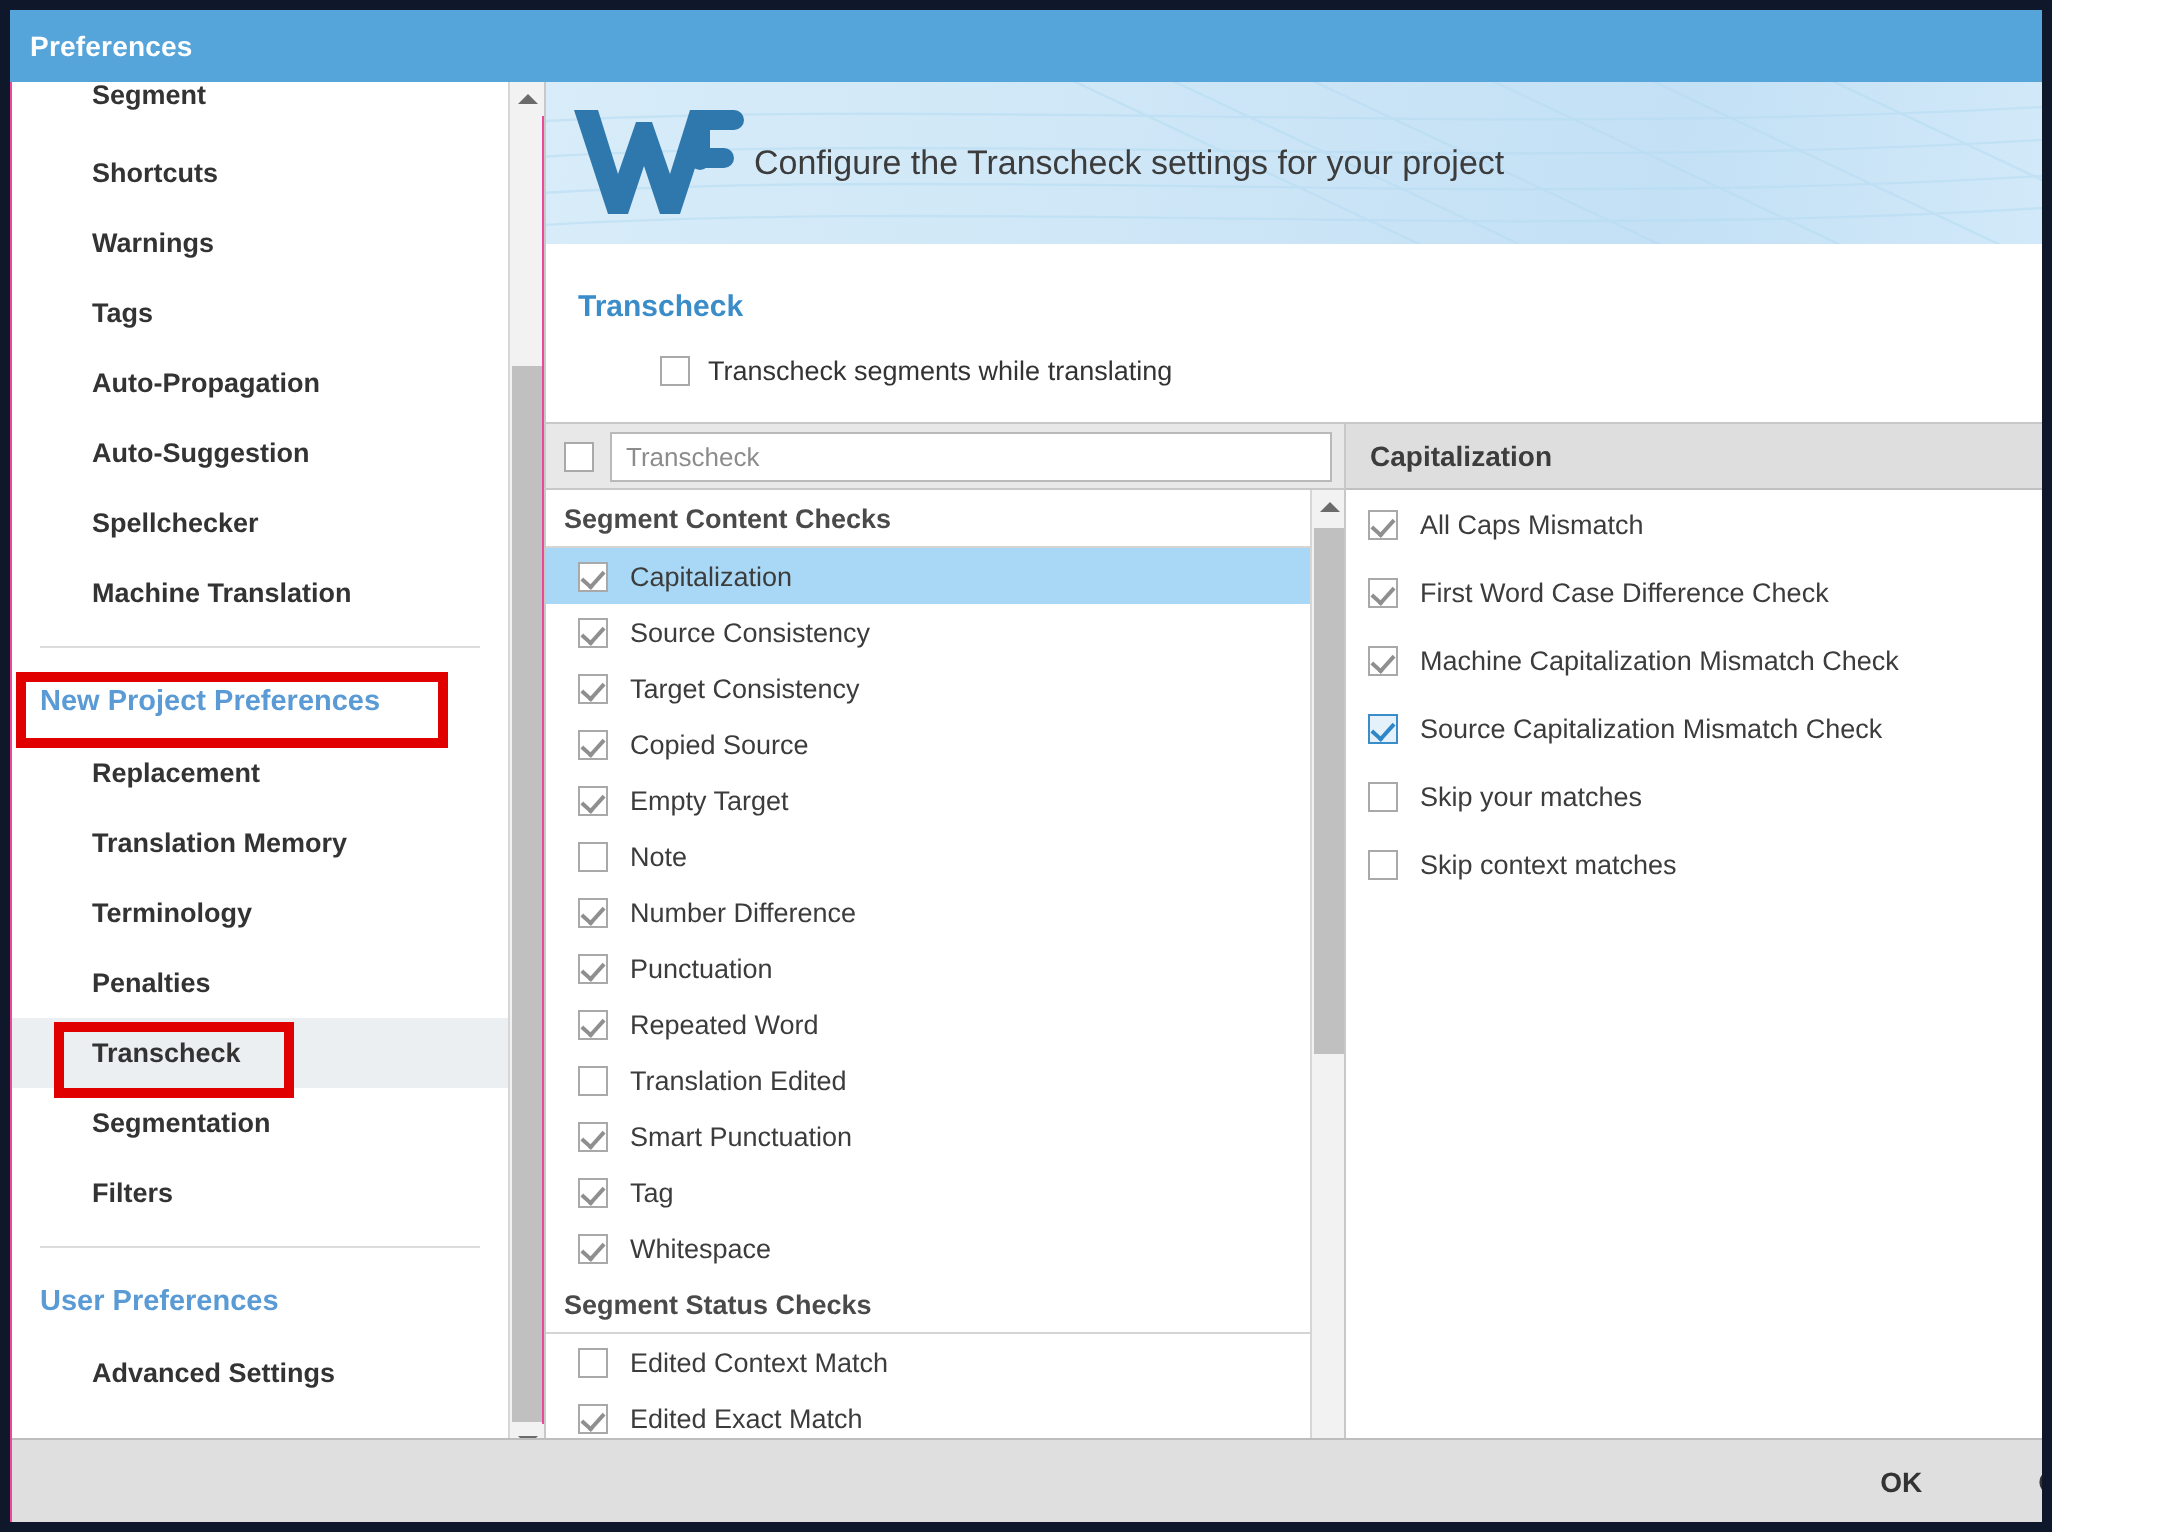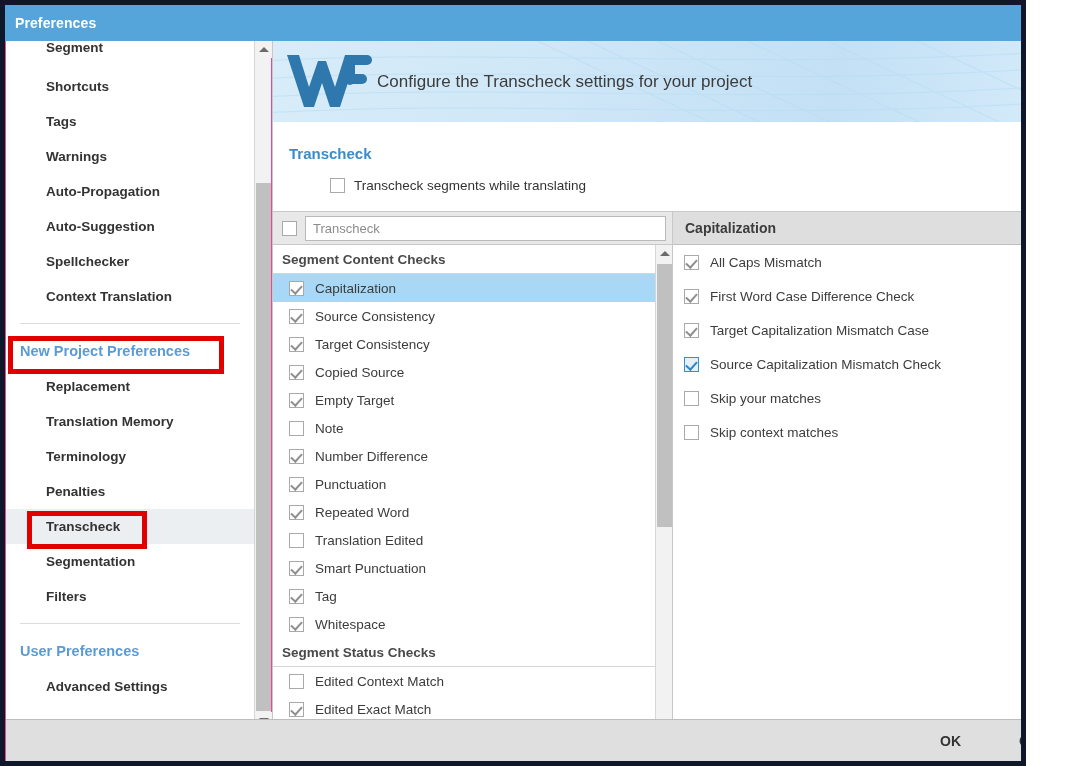--- a/index.html
+++ b/index.html
@@ -282,26 +282,26 @@
 
   <div class="titlebar">
     <span class="titlebar-text">Preferences</span>
     <span class="titlebar-close">✕</span>
   </div>
 
   <div class="sidebar">
     <div class="nav-list" id="nav-list">
         <div class="nav-item first"><span>Segment</span></div>
         <div class="nav-item"><span>Shortcuts</span></div>
+        <div class="nav-item"><span>Warnings</span></div>
         <div class="nav-item"><span>Tags</span></div>
-        <div class="nav-item"><span>Warnings</span></div>
         <div class="nav-item"><span>Auto-Propagation</span></div>
         <div class="nav-item"><span>Auto-Suggestion</span></div>
         <div class="nav-item"><span>Spellchecker</span></div>
-        <div class="nav-item"><span>Context Translation</span></div>
+        <div class="nav-item"><span>Machine Translation</span></div>
         <div class="nav-sep"></div>
         <div class="nav-section"><span>New Project Preferences</span></div>
         <div class="nav-item"><span>Replacement</span></div>
         <div class="nav-item"><span>Translation Memory</span></div>
         <div class="nav-item"><span>Terminology</span></div>
         <div class="nav-item"><span>Penalties</span></div>
         <div class="nav-item selected"><span>Transcheck</span></div>
         <div class="nav-item"><span>Segmentation</span></div>
         <div class="nav-item"><span>Filters</span></div>
         <div class="nav-sep"></div>
@@ -449,21 +449,21 @@
             <div class="chk-row">
               <span class="cb checked"></span>
               <span>All Caps Mismatch</span>
             </div>
             <div class="chk-row">
               <span class="cb checked"></span>
               <span>First Word Case Difference Check</span>
             </div>
             <div class="chk-row">
               <span class="cb checked"></span>
-              <span>Target Capitalization Mismatch Case</span>
+              <span>Machine Capitalization Mismatch Check</span>
             </div>
             <div class="chk-row">
               <span class="cb checked accent"></span>
               <span>Source Capitalization Mismatch Check</span>
             </div>
             <div class="chk-row">
               <span class="cb"></span>
               <span>Skip your matches</span>
             </div>
             <div class="chk-row">

